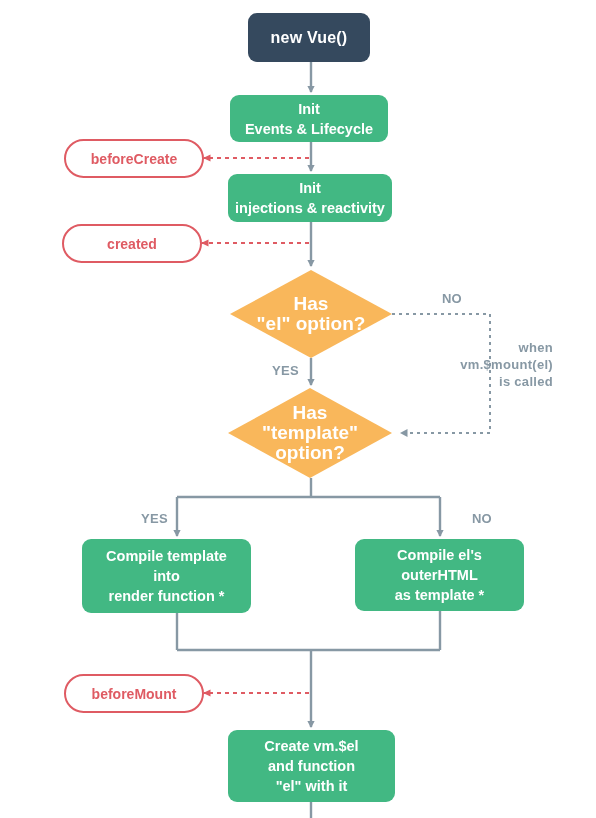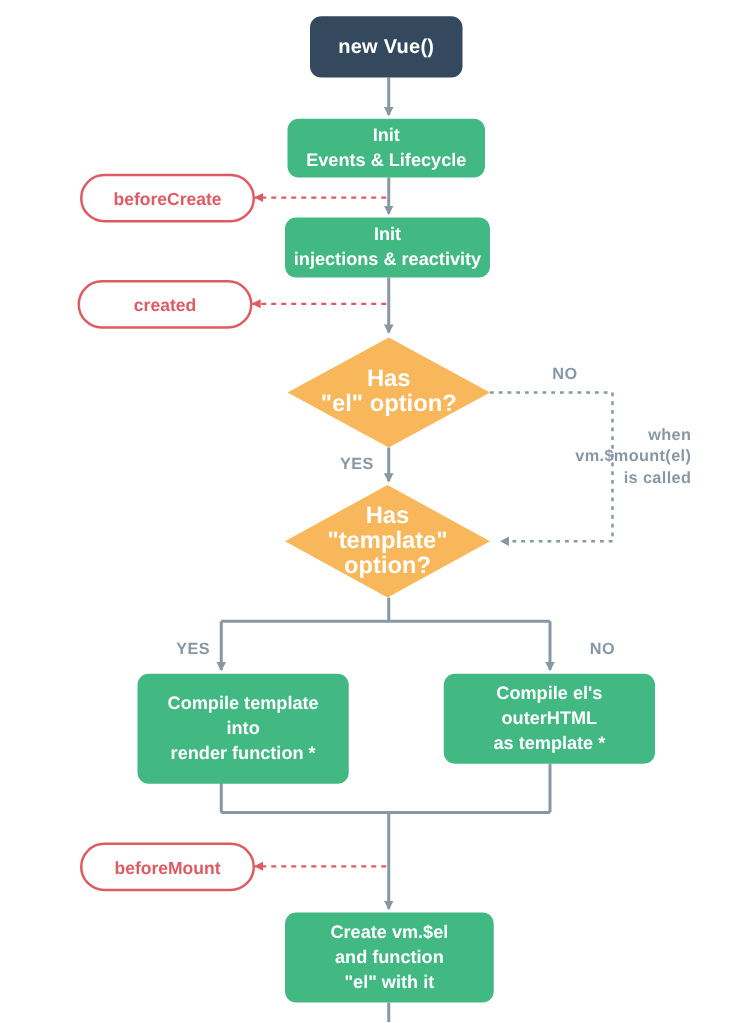--- a/index.html
+++ b/index.html
@@ -178,21 +178,21 @@
     <span class="node-label">Has
 "el" option?</span>
   </div>
 
   <div class="node node-decision" style="left:228px; top:388px; width:164px; height:90px;">
     <span class="diamond-shape"></span>
     <span class="node-label">Has
 "template" option?</span>
   </div>
 
-  <div class="node node-step" style="left:110px; top:539px; width:169px; height:88px;">
+  <div class="node node-step" style="left:82px; top:539px; width:169px; height:74px;">
     <span class="node-label">Compile template
 into
 render function *</span>
   </div>
 
   <div class="node node-hook" style="left:64px; top:674px; width:140px; height:39px;">
     <span class="node-label">beforeMount</span>
   </div>
 
   <div class="node node-step" style="left:355px; top:539px; width:169px; height:72px;">

